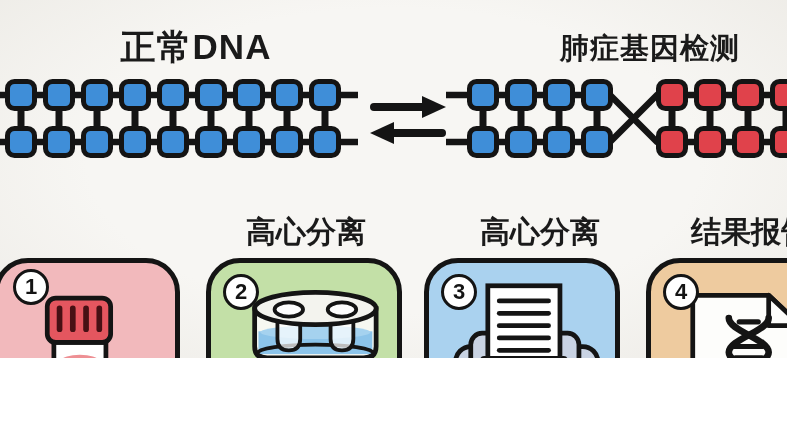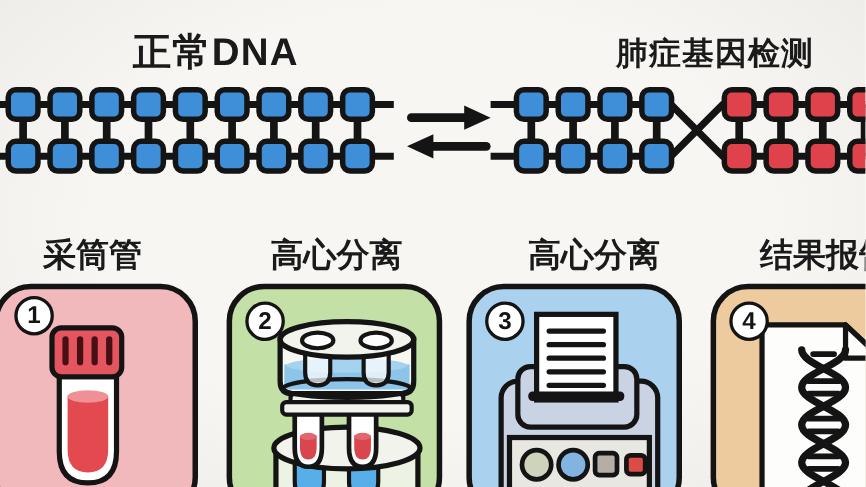--- a/index.html
+++ b/index.html
@@ -1,17 +1,17 @@
 <!DOCTYPE html>
 <html><head>
 <meta charset="utf-8">
 <style>
   html,body{margin:0;padding:0;}
   .stage{
-    position:relative;width:787px;height:443px;overflow:hidden;
+    position:relative;width:787px;height:358px;overflow:hidden;
     background:radial-gradient(ellipse at 50% 45%, #f7f6f3 55%, #edebe6 100%);
     font-family:"Liberation Sans","DejaVu Sans",sans-serif;color:#141414;
   }
   .abs{position:absolute;}
   .title{font-weight:700;text-align:center;white-space:nowrap;color:#1a1a1a;}
   .title-left{left:96px;top:24px;width:200px;font-size:35px;letter-spacing:1px;}
   .title-right{left:500px;top:29px;width:300px;font-size:29px;letter-spacing:1px;}
   .step-title{font-size:30px;top:212px;width:160px;}
   .card{
     position:absolute;top:258px;width:196px;height:210px;
@@ -99,21 +99,20 @@
       <rect x="256.5" y="7.5" width="27" height="27" rx="7" fill="#e0424b" stroke="#141414" stroke-width="5"></rect>
       <rect x="256.5" y="54.5" width="27" height="27" rx="7" fill="#e0424b" stroke="#141414" stroke-width="5"></rect>
       <line x1="308" y1="21" x2="308" y2="68" stroke="#141414" stroke-width="7"></line>
       <rect x="294.5" y="7.5" width="27" height="27" rx="7" fill="#e0424b" stroke="#141414" stroke-width="5"></rect>
       <rect x="294.5" y="54.5" width="27" height="27" rx="7" fill="#e0424b" stroke="#141414" stroke-width="5"></rect>
       <line x1="346" y1="21" x2="346" y2="68" stroke="#141414" stroke-width="7"></line>
       <rect x="332.5" y="7.5" width="27" height="27" rx="7" fill="#e0424b" stroke="#141414" stroke-width="5"></rect>
       <rect x="332.5" y="54.5" width="27" height="27" rx="7" fill="#e0424b" stroke="#141414" stroke-width="5"></rect>
     </svg>
 
-  <div class="abs title step-title" style="left:4px;">采筒管</div>
   <div class="abs title step-title" style="left:226px;">高心分离</div>
   <div class="abs title step-title" style="left:460px;">高心分离</div>
   <div class="abs title step-title" style="left:671px;">结果报告</div>
 
   <div class="card" style="left: -6px; width: 186px; background: rgb(242, 185, 188);">
     <svg class="card-icon" viewBox="0 0 186 200" preserveAspectRatio="xMidYMin meet">
       <path d="M58,84 V156 Q58,186 85.5,186 Q113,186 113,156 V84 Z" fill="#ffffff" stroke="#141414" stroke-width="5"></path>
       <path d="M66,102 V154 Q66,176 85.5,176 Q105,176 105,154 V102 Z" fill="#e24a50"></path>
       <ellipse cx="85.5" cy="103" rx="19.5" ry="6" fill="#ee9094"></ellipse>
       <rect x="51" y="37" width="67" height="47" rx="9" fill="#e4565f" stroke="#141414" stroke-width="5"></rect>

